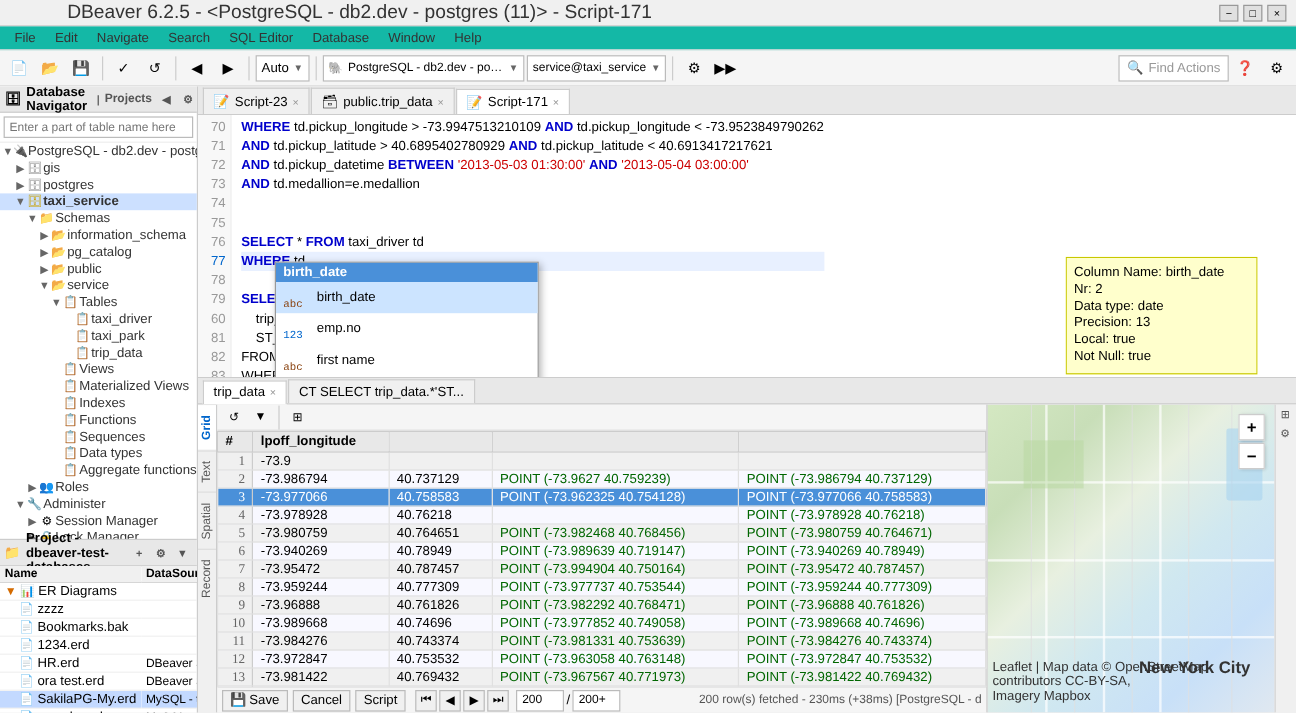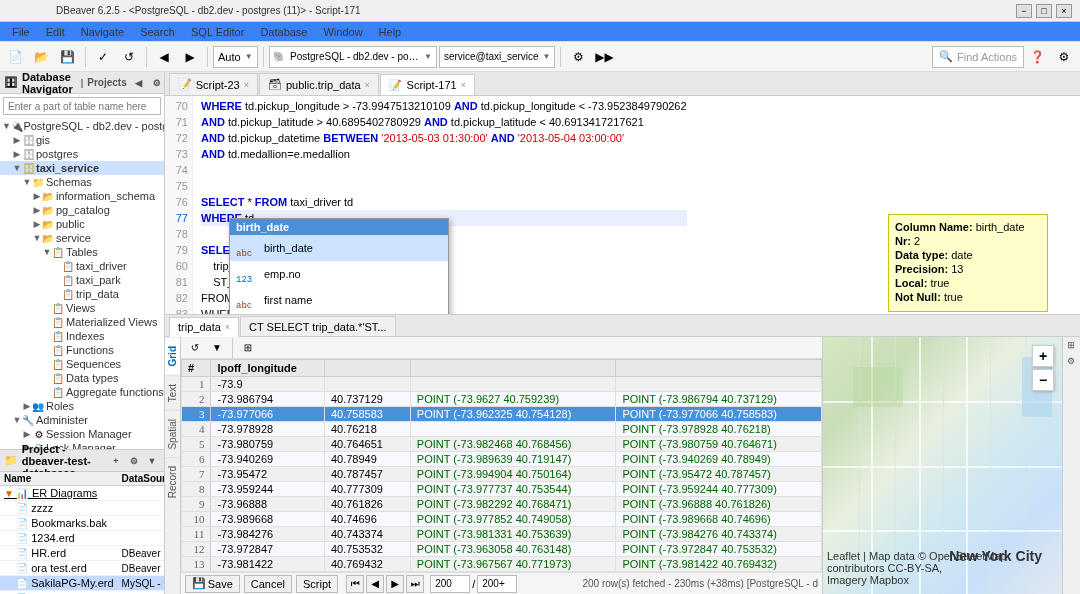--- a/index.html
+++ b/index.html
@@ -1,25 +1,25 @@
 <!DOCTYPE html>
 <html><head>
   <meta charset="utf-8">
   <style>
     * { box-sizing: border-box; margin: 0; padding: 0; font-family: 'Segoe UI', Arial, sans-serif; font-size: 11px; }
     body { background: #f0f0f0; overflow: hidden; width: 1080px; height: 594px; }
 
     
     #title-bar { background: #f0f0f0; height: 22px; display: flex; align-items: center; padding: 0 8px; border-bottom: 1px solid #ccc; }
-    #title-bar span { font-size: 10px; color: #333; flex: 1; padding-left: 48px; }
+    #title-bar span { font-size: 16px; color: #333; flex: 1; padding-left: 48px; }
     #title-bar .win-btns { display: flex; gap: 4px; }
     #title-bar .win-btn { width: 16px; height: 14px; border: 1px solid #999; background: #e0e0e0; display: flex; align-items: center; justify-content: center; font-size: 9px; cursor: pointer; }
 
     
-    #menu-bar { background: #3b82f6; height: 20px; display: flex; align-items: center; padding: 0 4px; border-bottom: 1px solid #ddd; }
+    #menu-bar { background: #14b8a6; height: 20px; display: flex; align-items: center; padding: 0 4px; border-bottom: 1px solid #ddd; }
     .menu-item { padding: 0 8px; height: 20px; display: flex; align-items: center; cursor: pointer; font-size: 11px; color: #333; }
 
     
     #toolbar { background: #f5f5f5; height: 30px; display: flex; align-items: center; padding: 0 4px; border-bottom: 1px solid #ddd; gap: 2px; }
     .tb-btn { width: 24px; height: 24px; border: 1px solid transparent; background: transparent; display: flex; align-items: center; justify-content: center; cursor: pointer; font-size: 12px; border-radius: 2px; }
     .tb-sep { width: 1px; height: 20px; background: #ccc; margin: 0 3px; }
     .tb-combo { height: 22px; border: 1px solid #bbb; background: white; padding: 0 4px; font-size: 10px; display: flex; align-items: center; gap: 4px; cursor: pointer; }
     .tb-combo-arrow { font-size: 8px; color: #666; }
     #toolbar .spacer { flex: 1; }
     .find-actions { display: flex; align-items: center; gap: 4px; border: 1px solid #bbb; background: white; padding: 0 6px; height: 22px; font-size: 11px; color: #999; }
@@ -67,21 +67,21 @@
     
     #autocomplete { position: absolute; left: 64px; top: 122px; width: 220px; background: #fff; border: 1px solid #999; box-shadow: 2px 2px 6px rgba(0,0,0,0.3); z-index: 100; }
     #autocomplete .ac-header { background: #4a90d9; color: white; padding: 2px 6px; font-size: 11px; font-weight: bold; }
     #autocomplete .ac-item { padding: 2px 6px; cursor: pointer; display: flex; align-items: center; gap: 4px; font-size: 11px; font-family: 'Courier New', monospace; }
     #autocomplete .ac-item.selected { background: #cce4ff; }
     #autocomplete .ac-type-icon { font-size: 9px; color: #888; width: 24px; margin-top: 12px; }
 
     
     #col-info { position: absolute; right: 32px; top: 118px; width: 160px; background: #ffffcc; border: 1px solid #c8c800; padding: 6px; font-size: 11px; z-index: 100; }
     #col-info .col-info-row { margin-bottom: 2px; }
-    #col-info .col-info-label { font-weight: bold; }
+    #col-info .col-info-label { font-weight: normal; }
     .side-btn { width: 16px; height: 16px; display: flex; align-items: center; justify-content: center; cursor: pointer; font-size: 9px; color: #555; }
 
     
     #data-panel { height: 280px; display: flex; flex-direction: column; border-top: 1px solid #ccc; }
     #data-tabs { background: #e8e8e8; height: 22px; display: flex; align-items: flex-end; padding: 0 4px; border-bottom: 1px solid #ccc; gap: 1px; }
     .data-tab { height: 20px; padding: 0 8px; background: #f0f0f0; border: 1px solid #ccc; border-bottom: none; display: flex; align-items: center; gap: 4px; cursor: pointer; font-size: 10px; }
     .data-tab.active { background: #fff; border-bottom: 1px solid #fff; margin-bottom: -1px; }
     .data-tab .close-tab { font-size: 9px; color: #999; }
 
     
@@ -340,21 +340,21 @@
         <table>
           <thead>
             <tr>
               <th>Name</th>
               <th>DataSource</th>
 
             </tr>
           </thead>
           <tbody id="project-tbody">
               <tr class="project-row">
-    <td style="padding-left:4px;text-decoration:underline;">
+    <td style="padding-left:4px;">
       <span class="project-icon">▼ 📊</span>
       <span>ER Diagrams</span>
     </td>
     <td></td>
 
   </tr>
               <tr class="project-row">
     <td style="padding-left:16px;">
       <span class="project-icon"> 📄</span>
       <span>zzzz</span>

